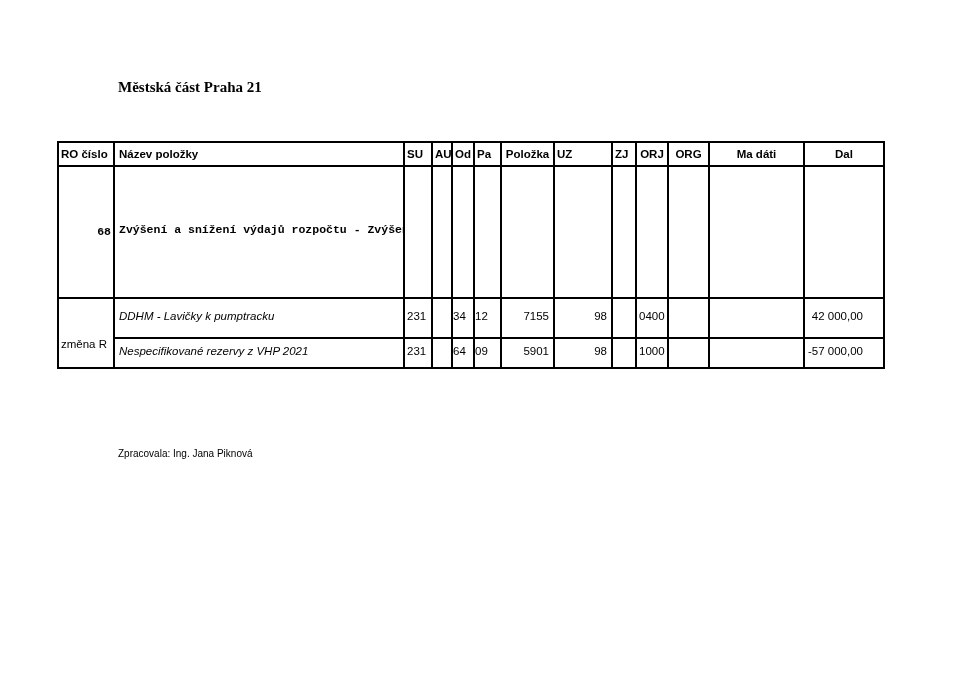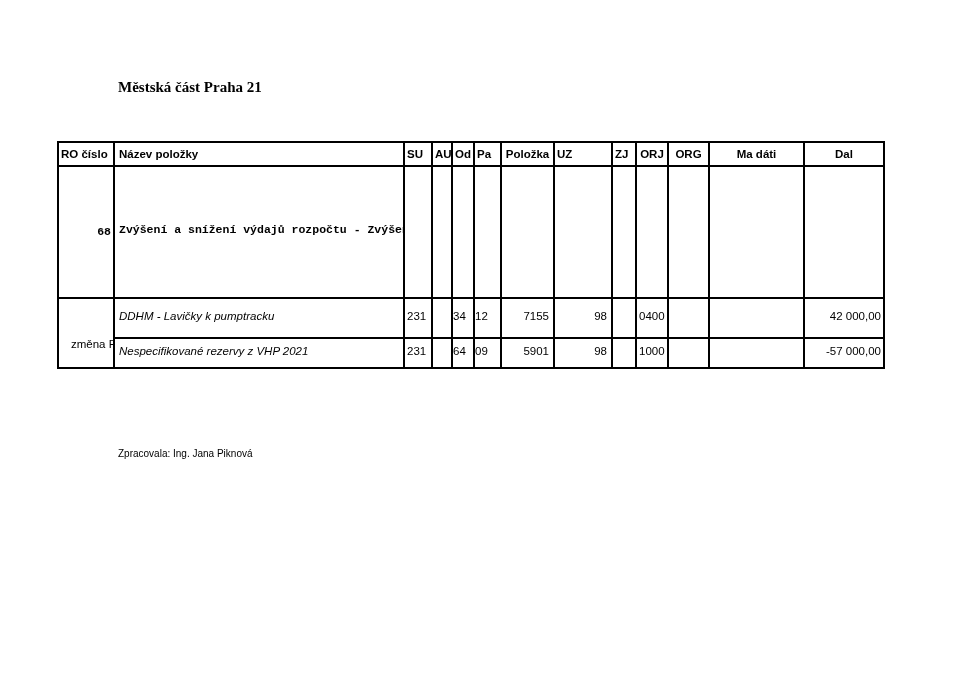--- a/index.html
+++ b/index.html
@@ -59,36 +59,36 @@
     font-size: 11px;
     line-height: 15.9px;
     text-align: justify;
     text-justify: inter-word;
     vertical-align: bottom;
     white-space: normal;
     padding: 2px 2px 6px 4px;
   }
   td.group-label {
     vertical-align: top;
-    padding: 22px 0 0 12px;
+    padding: 22px 0 0 2px;
     font-size: 11.5px;
   }
   td.name-cell {
     vertical-align: bottom;
     padding: 0 2px 5px 4px;
     font-style: italic;
   }
   td.num {
     vertical-align: bottom;
     padding-bottom: 5px;
   }
   td.al { text-align: left;  padding-left: 2px; }
   td.ar { text-align: right; padding-right: 4px; }
   td.ac { text-align: left; }
-  td.dal { text-align: right; padding-right: 2px; }
+  td.dal { text-align: right; padding-right: 20px; }
   .footer-block {
     position: absolute;
     left: 118px;
     top: 445px;
   }
   .footer-line {
     font-size: 10px;
     line-height: 17px;
     white-space: nowrap;
   }

